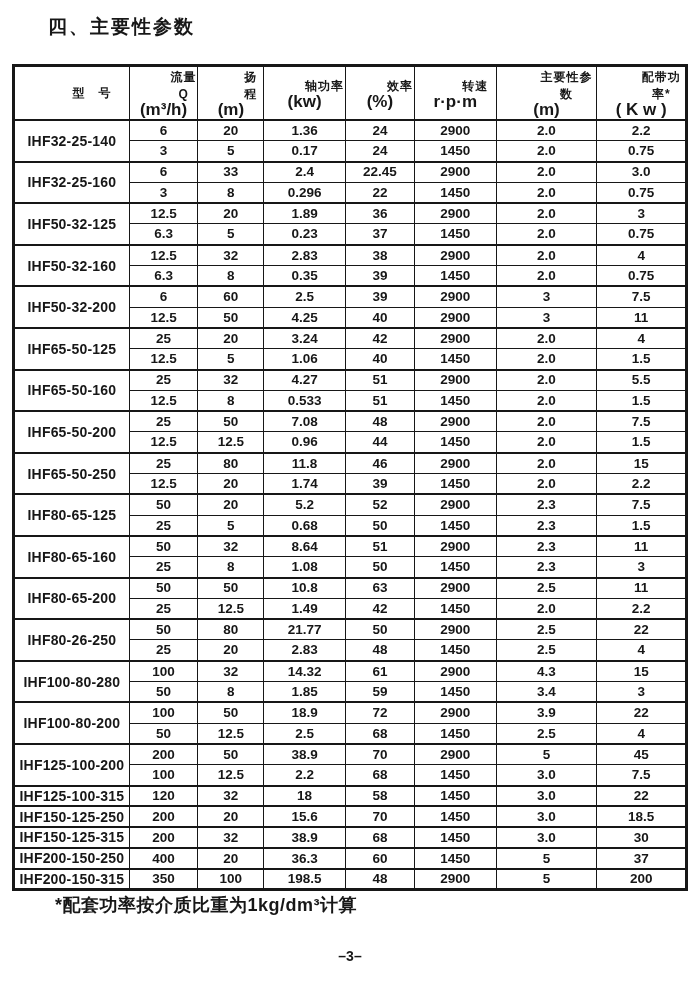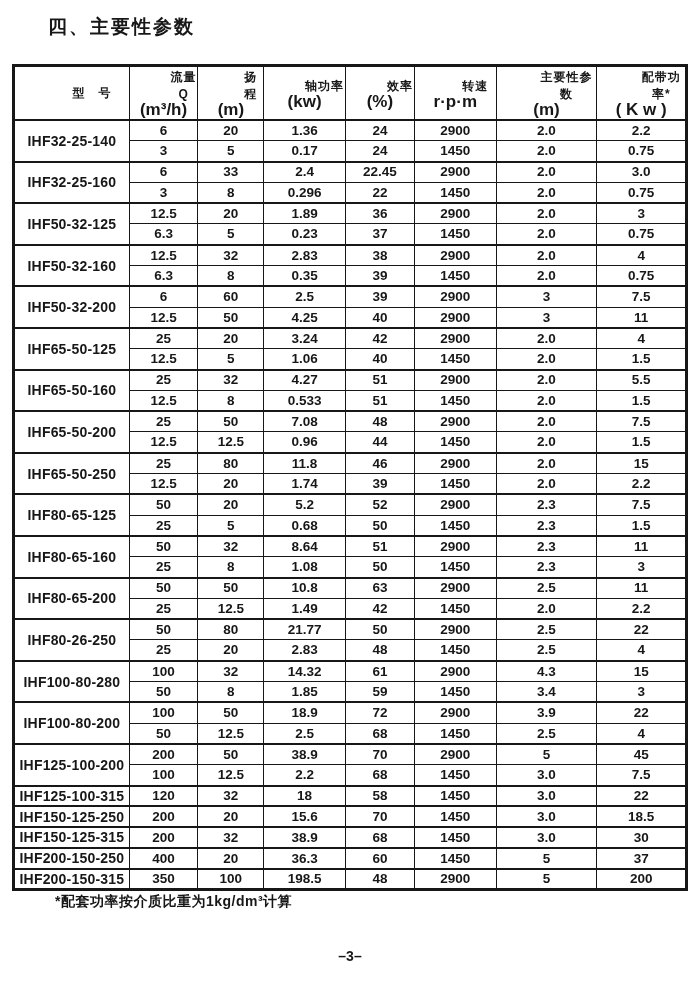--- a/index.html
+++ b/index.html
@@ -60,21 +60,21 @@
   }
   tbody td.model {
     font-size: 14px;
     letter-spacing: 0.2px;
   }
   tbody tr.group-start td { border-top: 2.5px solid #171717; }
 
   .footnote {
     position: absolute;
     left: 55px; top: 893px;
-    font-size: 14px;
+    font-size: 18px;
     font-weight: 700;
     color: #171717;
     letter-spacing: 0.5px;
   }
   .page-number {
     position: absolute;
     left: 0; top: 948px;
     width: 100%;
     text-align: center;
     font-size: 14px;

